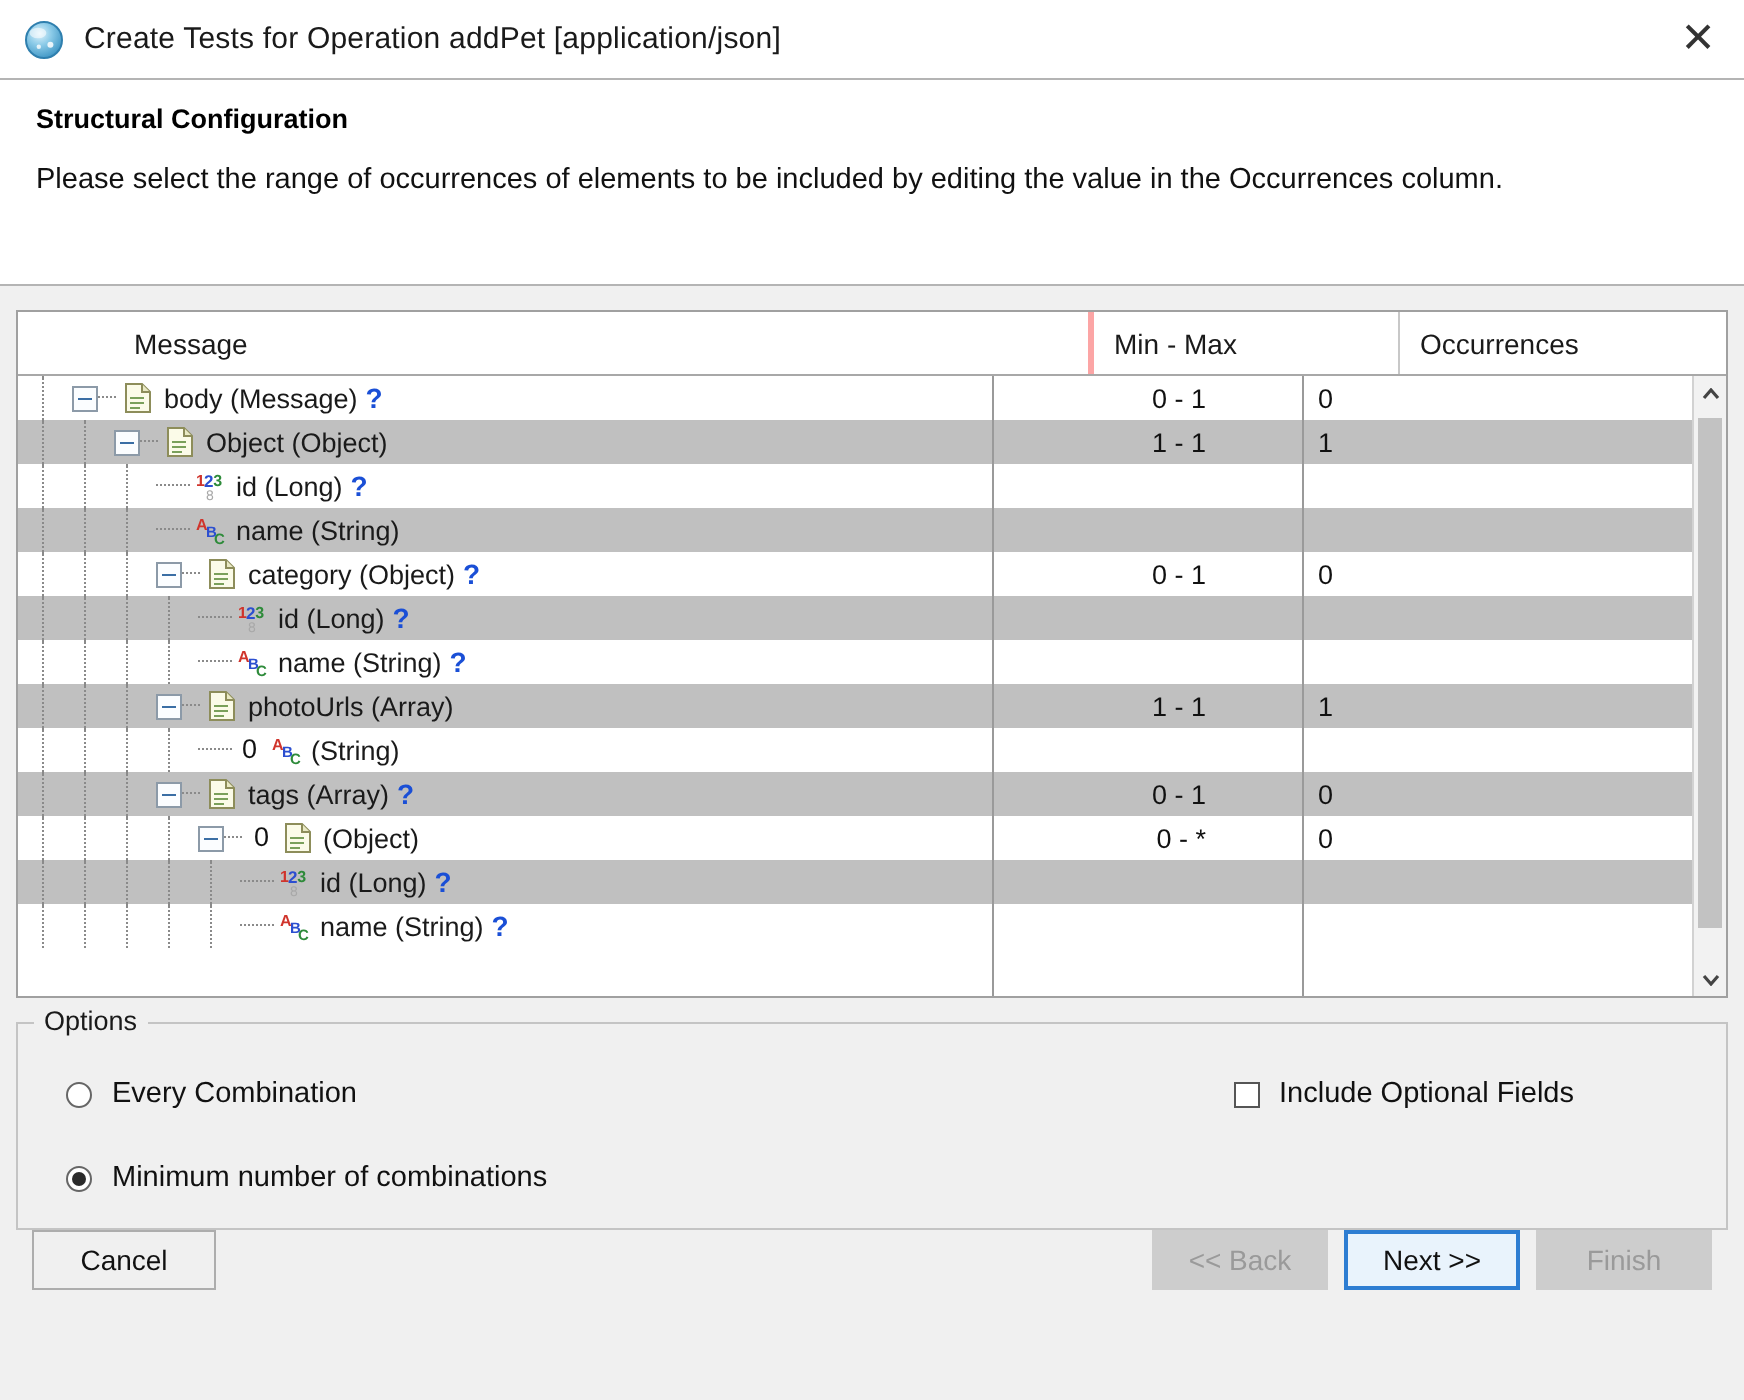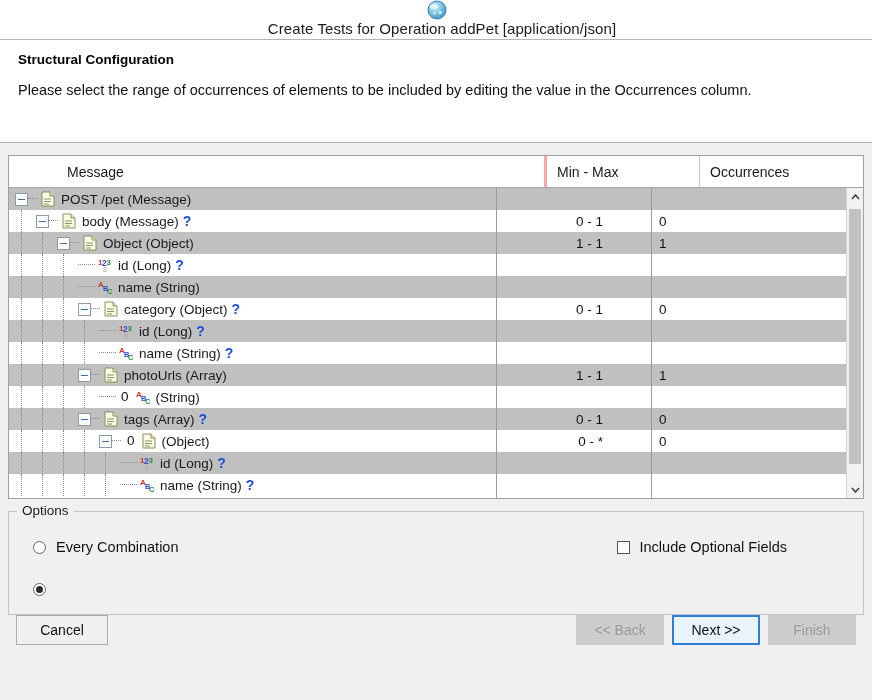--- a/index.html
+++ b/index.html
@@ -19,21 +19,20 @@
 
   
   .titlebar {
     height: 39px;
     min-height: 39px;
     background: #ffffff;
     display: flex;
     align-items: center;
     padding: 0 0 0 12px;
     box-sizing: border-box;
-    flex-direction: column;
   }
   .title-icon {
     width: 20px; height: 20px;
     margin-right: 10px;
     flex: 0 0 auto;
   }
   .title-text {
     font-size: 15px;
     color: #1a1a1a;
     letter-spacing: .1px;
@@ -385,39 +384,20 @@
   <div class="table-wrap">
     <div class="thead">
       <div class="th c1">Message</div>
       <div class="th c2">Min - Max</div>
       <div class="th c3">Occurrences</div>
     </div>
     <div class="tbody-area">
       <div class="tbody" id="tbody">
         <div class="colrule r1"></div>
         <div class="colrule r2"></div>
-      <div class="row even">
-            <div class="cell-msg">
-              <span class="indent" style="width: 6px;"></span>
-              <span class="toggle"></span>
-              <span class="toggle-dots"></span>
-              <span class="ico">
-                <svg width="14" height="16" viewBox="0 0 14 16">
-                  <path d="M1 1 H9 L13 5 V15 H1 Z" fill="#fbfbe8" stroke="#8d8d5a" stroke-width="1"></path>
-                  <path d="M9 1 L9 5 L13 5" fill="#e9e9c4" stroke="#8d8d5a" stroke-width="1"></path>
-                  <rect x="3" y="7.5" width="7" height="1" fill="#7aa05a"></rect>
-                  <rect x="3" y="10" width="7" height="1" fill="#7aa05a"></rect>
-                  <rect x="3" y="12.5" width="5" height="1" fill="#7aa05a"></rect>
-                </svg>
-              </span>
-              <span class="node-label">POST /pet (Message)</span>
-            </div>
-            <div class="cell-mm"></div>
-            <div class="cell-oc"></div>
-          </div>
           <div class="row odd">
             <div class="cell-msg">
               <span class="indent" style="width: 27px;">
                 <span class="guide" style="left: 12px;"></span>
               </span>
               <span class="toggle"></span>
               <span class="toggle-dots"></span>
               <span class="ico">
                 <svg width="14" height="16" viewBox="0 0 14 16">
                   <path d="M1 1 H9 L13 5 V15 H1 Z" fill="#fbfbe8" stroke="#8d8d5a" stroke-width="1"></path>
@@ -734,20 +714,21 @@
       <span class="opt-label">Every Combination</span>
       <span class="opt-spacer"></span>
       <span class="chk-group">
         <span class="checkbox" id="chk-optional"></span>
         <span class="opt-label">Include Optional Fields</span>
       </span>
     </div>
 
     <div class="opt-row second">
       <span class="radio on" id="radio-min"></span>
+      <span class="opt-label">Minimum number of combinations</span>
     </div>
   </div>
 
   <div class="btnbar">
     <div class="btn cancel">Cancel</div>
     <div class="btn-spacer"></div>
     <div class="btn disabled">&lt;&lt; Back</div>
     <div class="btn focus">Next &gt;&gt;</div>
     <div class="btn disabled">Finish</div>
   </div>

